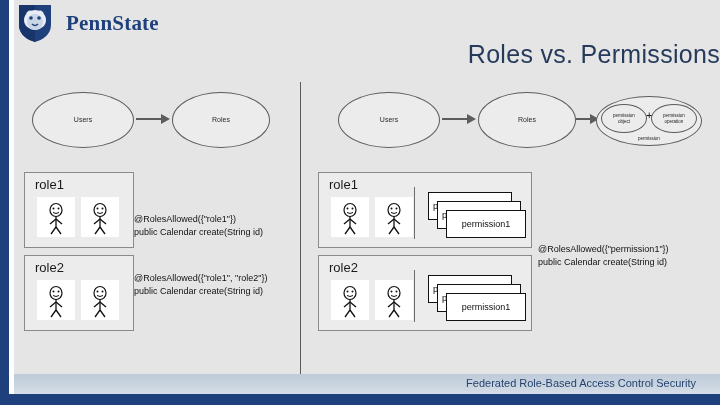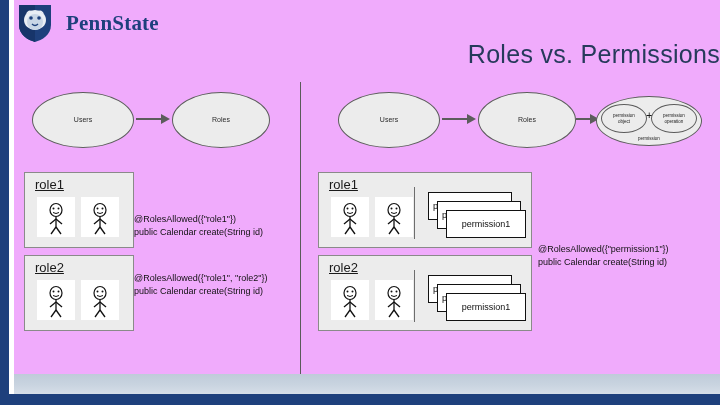--- a/index.html
+++ b/index.html
@@ -2,21 +2,21 @@
 <html><head>
 <meta charset="utf-8">
 <style>
   html,body{margin:0;padding:0;}
   body{
     width:720px;height:405px;overflow:hidden;
     background:#ffffff;
     font-family:"Liberation Sans", sans-serif;
     position:relative;
   }
-  .slide{position:absolute;inset:0;background:#f0abfc;}
+  .slide{position:absolute;inset:0;background:#e5e5e5;}
 
   
   .rail-outer{position:absolute;left:0;top:0;width:9px;height:405px;background:#1E407C;}
   .rail-gap{position:absolute;left:9px;top:0;width:5px;height:405px;background:#ffffff;}
 
   
   .logo{position:absolute;left:14px;top:2px;width:190px;height:42px;}
   .shield{position:absolute;left:0;top:0;width:42px;height:42px;}
   .wordmark{position:absolute;left:52px;top:9px;font-family:"Liberation Serif",serif;
     font-weight:bold;font-size:21px;color:#1E407C;letter-spacing:.2px;white-space:nowrap;}
@@ -48,21 +48,21 @@
     display:flex;align-items:center;justify-content:center;flex-direction:column;
     font-size:4.5px;color:#1a1a1a;line-height:1.25;text-align:center;}
   .perm-inner.left{left:4px;}
   .perm-inner.right{right:4px;}
   .perm-plus{position:absolute;left:49px;top:12px;font-size:11px;color:#1a1a1a;}
   .perm-label{position:absolute;left:0;right:0;bottom:4px;text-align:center;
     font-size:4.5px;color:#1a1a1a;}
 
   
   .rolebox{position:absolute;background:#ECECEC;border:1px solid #8a8a8a;}
-  .rolebox .rolename{position:absolute;left:10px;top:4px;font-size:13px;color:#1a1a1a;text-decoration:underline;}
+  .rolebox .rolename{position:absolute;left:10px;top:4px;font-size:13px;color:#1a1a1a;}
   .figtile{position:absolute;top:24px;width:38px;height:40px;background:#ffffff;}
   .figtile.a{left:12px;}
   .figtile.b{left:56px;}
 
   
   .boxsep{position:absolute;width:1px;background:#6d6d6d;}
 
   
   .pcard{position:absolute;background:#ffffff;border:1.5px solid #111;
     font-size:9px;color:#111;display:flex;align-items:center;justify-content:center;
@@ -283,15 +283,16 @@
   <div class="pcard back" style="left:428px;top:275px;width:78px;height:26px;">p</div>
   <div class="pcard back" style="left:437px;top:284px;width:78px;height:26px;">p</div>
   <div class="pcard" style="left:446px;top:293px;width:78px;height:26px;">permission1</div>
 
   <div class="code" style="left:538px;top:243px;">
     <div>@RolesAllowed({"permission1"})</div>
     <div>public Calendar create(String id)</div>
   </div>
 
   <div class="footbar"></div>
+  <div class="foottext">Federated Role-Based Access Control Security</div>
   <div class="footnavy"></div>
 
 </div>
 
 </body></html>

